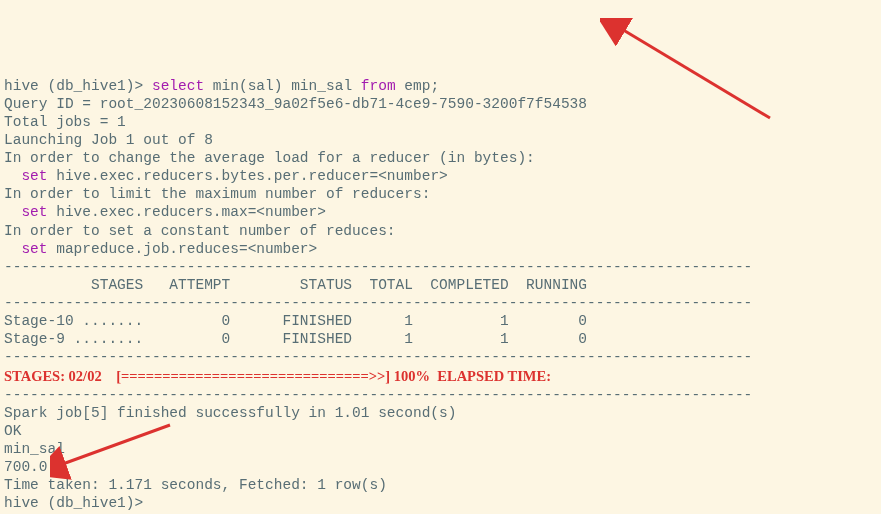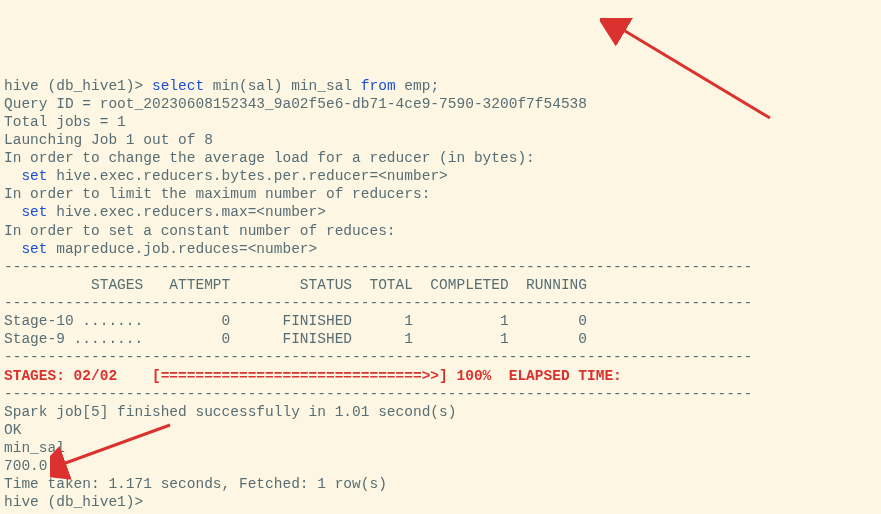--- a/index.html
+++ b/index.html
@@ -9,22 +9,22 @@
     font-family: "Consolas", "Courier New", monospace;
     font-size: 14.5px;
     line-height: 1.25;
     color: #586e75;
     width: 881px;
     box-sizing: border-box;
     white-space: pre;
     overflow: hidden;
     position: relative;
   }
-  .olive { color: #1d4ed8; }
-  .red   { color: #dc322f; font-weight: bold; }
+  .olive { color: #a21caf; }
+  .red   { color: #dc322f; font-weight: bold; font-family: Liberation Serif, serif; }
   .dash  { color: #586e75; }
   svg.arrow { position: absolute; pointer-events: none; }
 </style>
 </head>
 <body>
 
 
 
 <div><span>hive (db_hive1)&gt; </span><span class="olive">select</span><span> min(sal) min_sal </span><span class="olive">from</span><span> emp;</span>
 <span>Query ID = root_20230608152343_9a02f5e6-db71-4ce9-7590-3200f7f54538</span>

